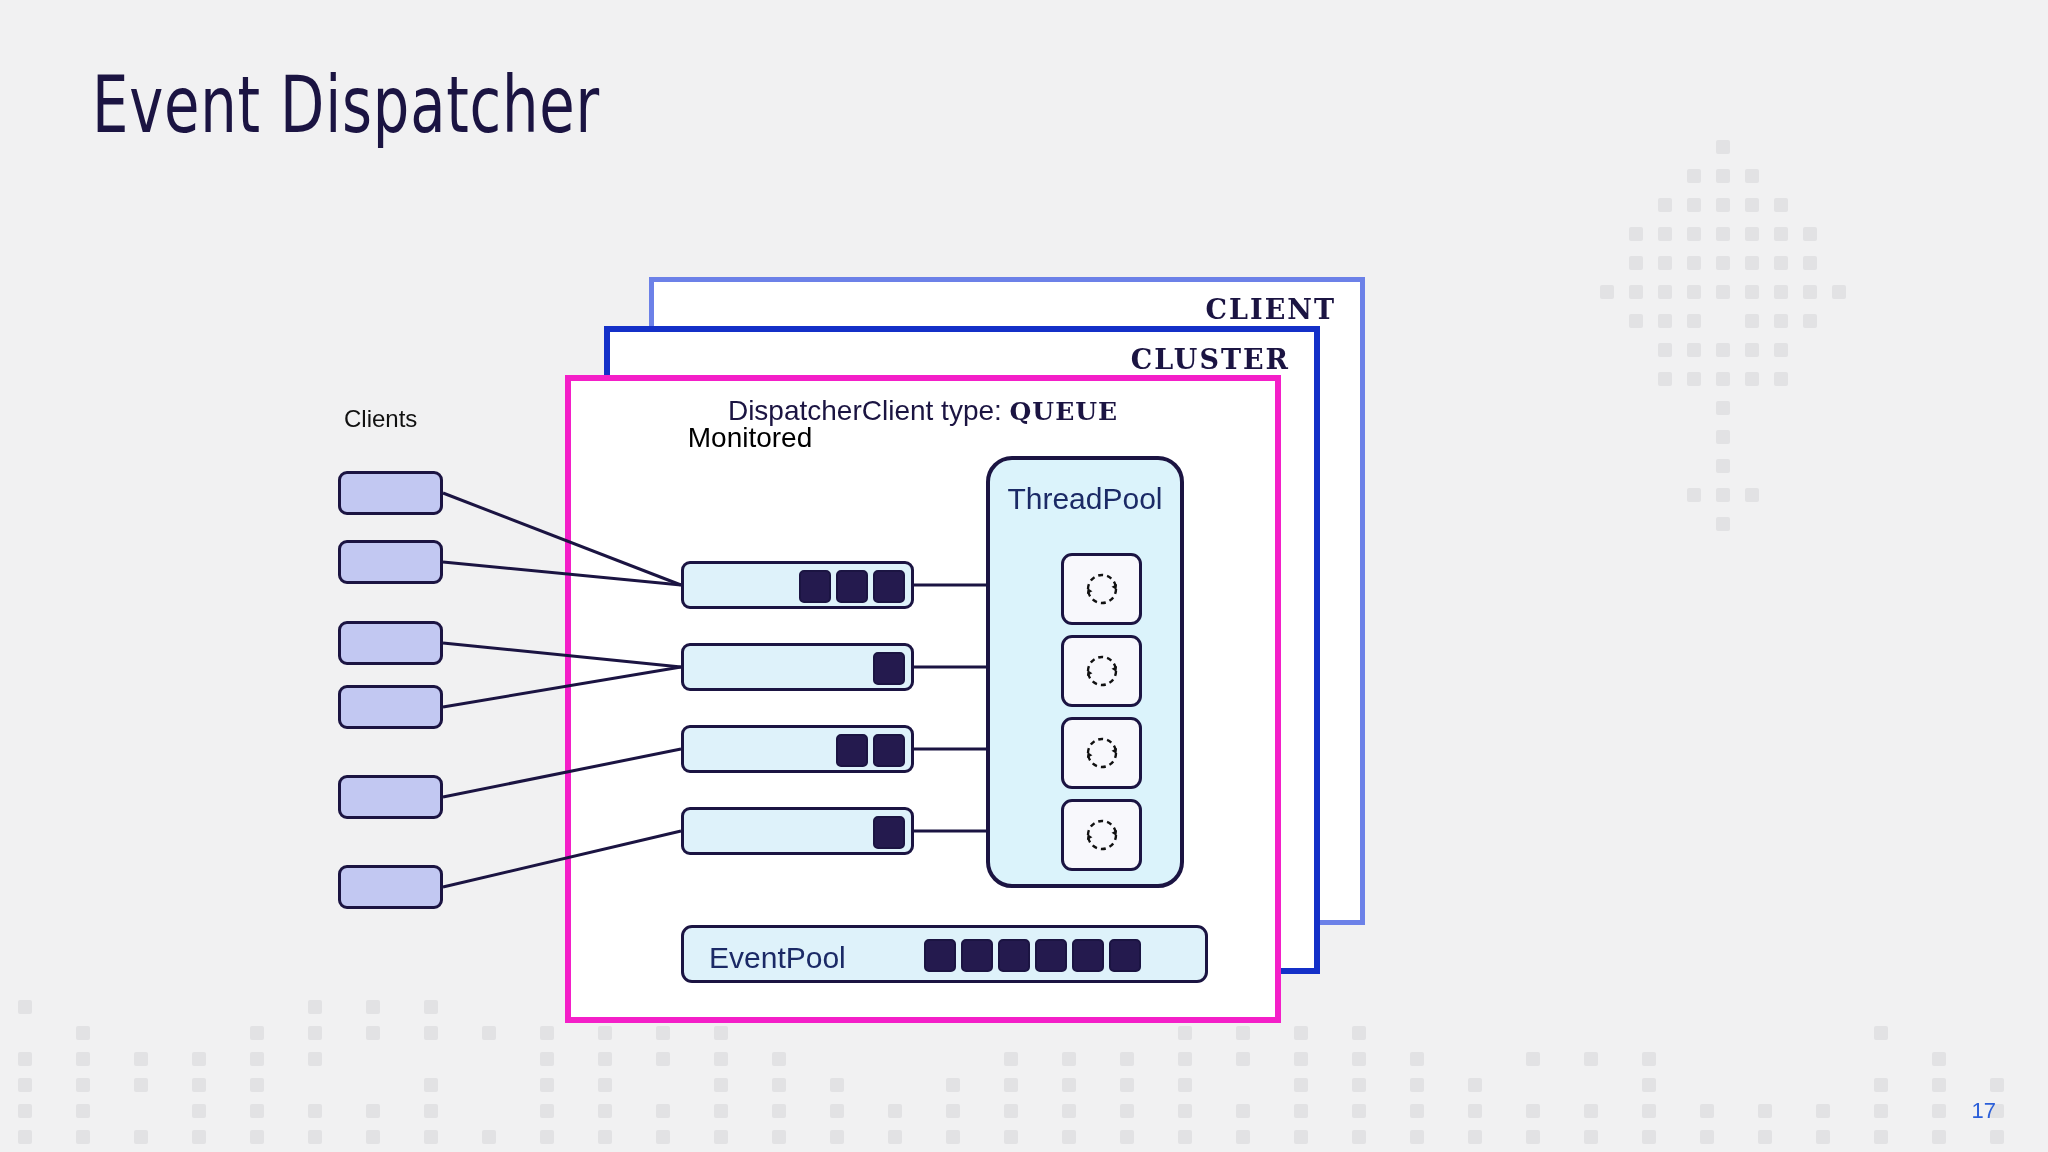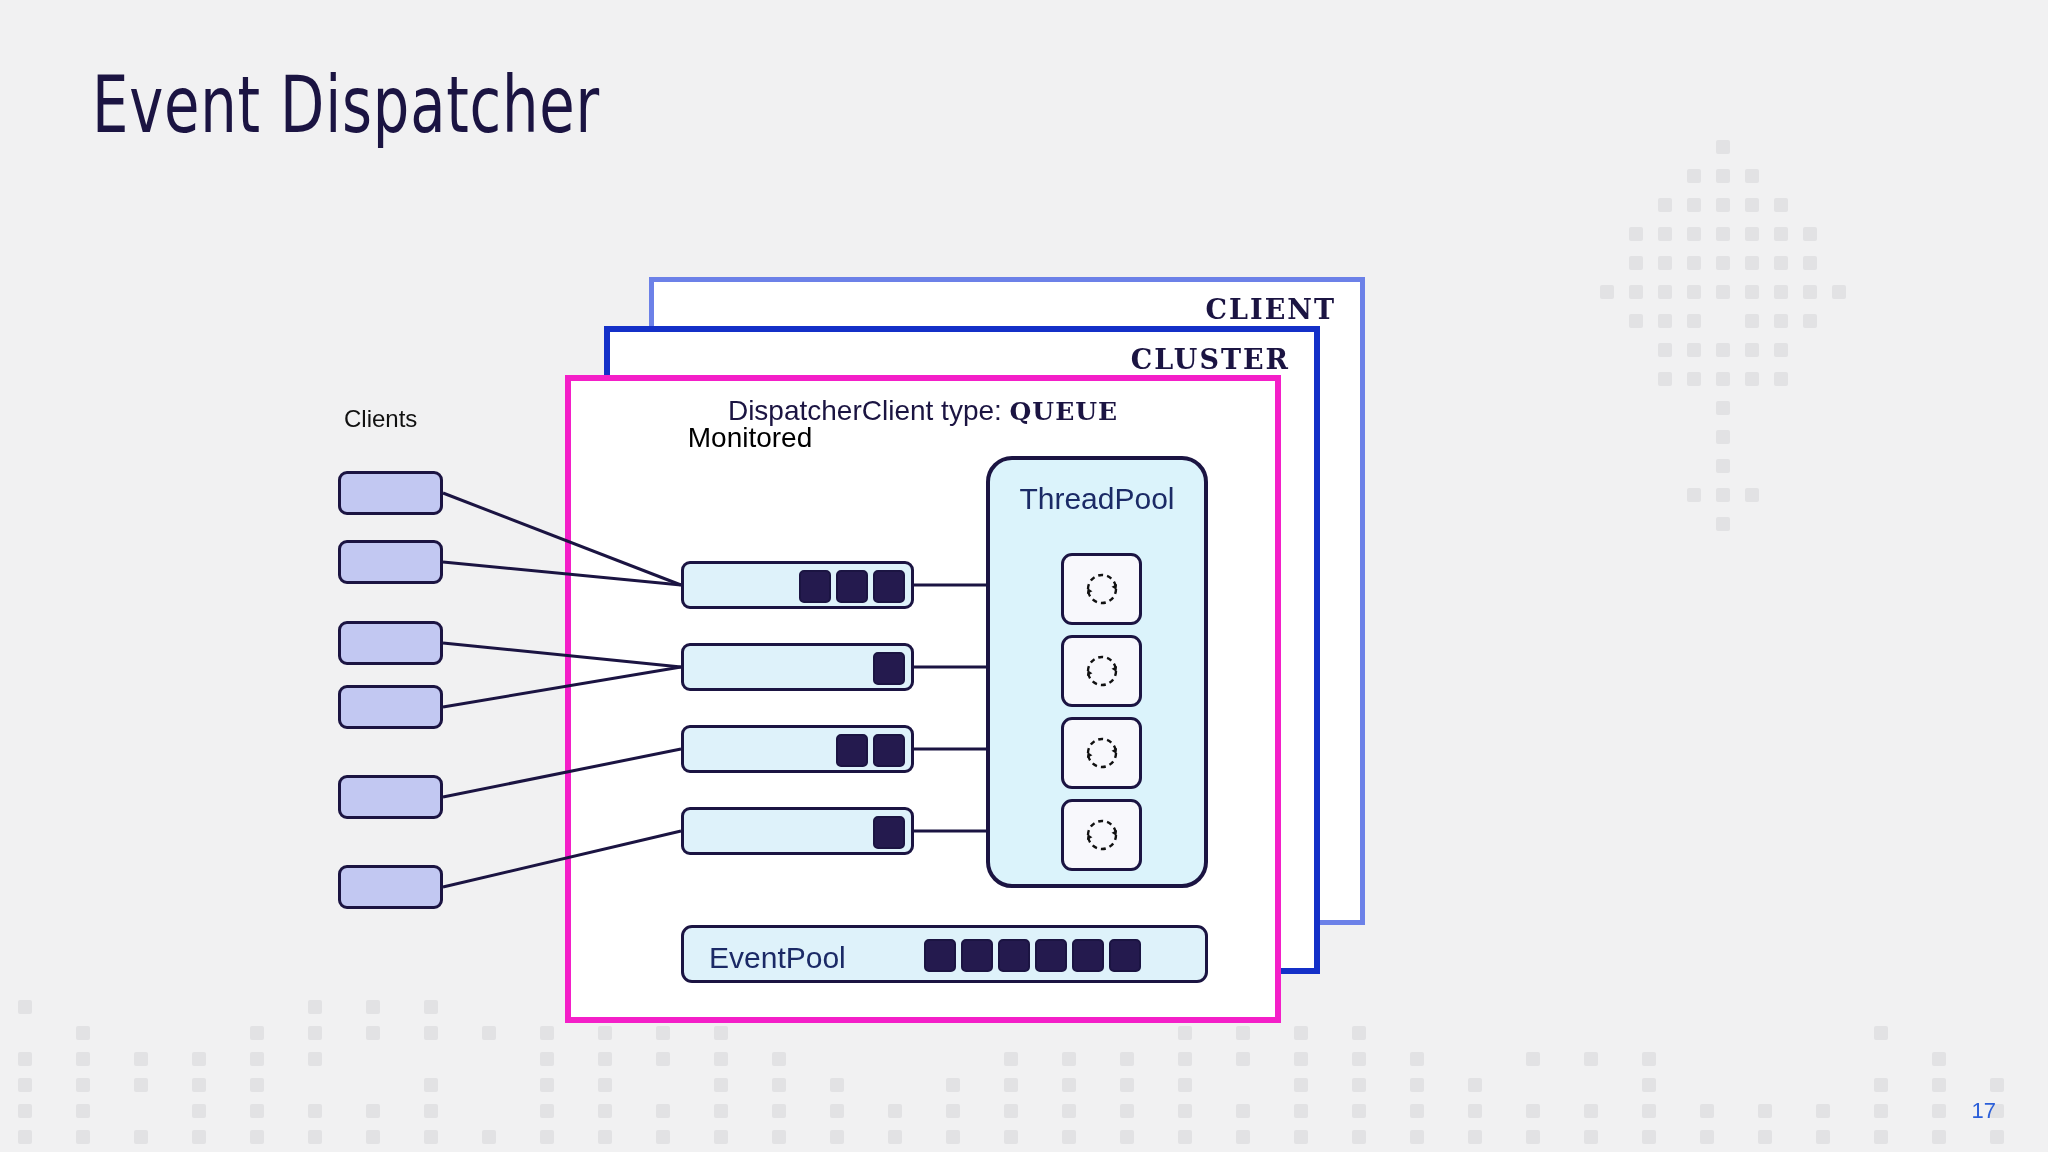--- a/index.html
+++ b/index.html
@@ -163,21 +163,21 @@
     border: 2px solid #1b1442;
     border-radius: 5px;
     box-sizing: border-box;
   }
 
   
   .threadpool {
     position: absolute;
     left: 986px;
     top: 456px;
-    width: 222px;
+    width: 198px;
     height: 432px;
     box-sizing: border-box;
     background: #dbf3fb;
     border: 4px solid #1b1442;
     border-radius: 26px;
   }
   .threadpool-title {
     position: absolute;
     left: 0;
     right: 0;

